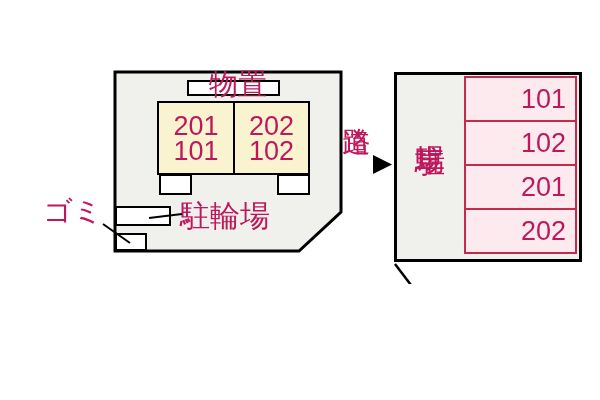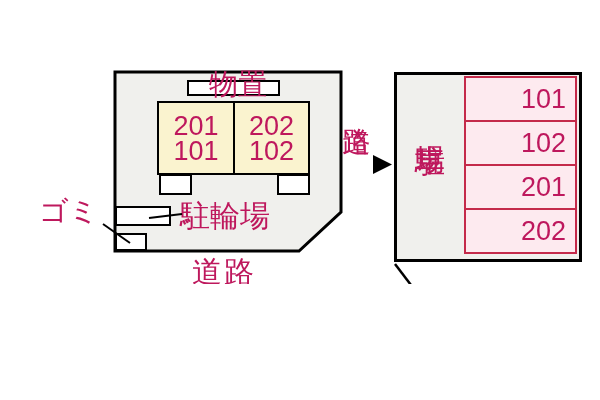--- a/index.html
+++ b/index.html
@@ -18,21 +18,21 @@
   .rect{position:absolute;background:#fff;border:2px solid #000;box-sizing:border-box;}
   .storage{left:150px;top:80px;width:93px;height:16px;}
   .porch-left{left:122px;top:174px;width:33px;height:21px;}
   .porch-right{left:240px;top:174px;width:33px;height:21px;}
   .bicycle{left:78px;top:206px;width:56px;height:20px;}
   .garbage{left:78px;top:233px;width:32px;height:18px;}
 
   .label{position:absolute;font-size:30px;line-height:1;white-space:nowrap;}
   .storage-label{left:152px;top:70px;width:98px;text-align:center;font-size:29px;}
   .bicycle-label{left:143px;top:201px;font-size:30px;}
-  .garbage-label{left:2px;top:196px;width:68px;font-size:29px;line-height:30px;}
+  .garbage-label{left:2px;top:196px;width:68px;text-align:center;font-size:29px;line-height:30px;}
   .garbage-label span{display:block;}
   .road-bottom{left:155px;top:257px;font-size:30px;letter-spacing:2px;}
   .vtext{writing-mode:vertical-rl;text-orientation:upright;letter-spacing:0;}
   .road-right{left:305px;top:106px;font-size:28px;}
   .road-diag{left:331px;top:273px;font-size:30px;}
 
   .unit-box{
     position:absolute;background:var(--unit-fill,#faf3cf);border:2px solid #000;box-sizing:border-box;
     display:flex;flex-direction:column;align-items:center;justify-content:center;
     font-size:27px;line-height:25px;padding-top:2px;
@@ -79,21 +79,20 @@
   <div class="rect porch-right"></div>
 
   <div class="rect bicycle"></div>
   <div class="label bicycle-label">駐輪場</div>
 
   <div class="rect garbage"></div>
   <div class="label garbage-label">
     <span>ゴミ</span>
   </div>
 
-  <div class="label road-bottom">道路</div>
   <div class="label vtext road-right">道路</div>
   <div class="label vtext road-diag">道路</div>
 
   <div class="parking-lot">
     <div class="label vtext parking-label">駐車場</div>
     <div class="stalls">
       <div class="stall">
         <span>101</span>
       </div>
       <div class="stall">

